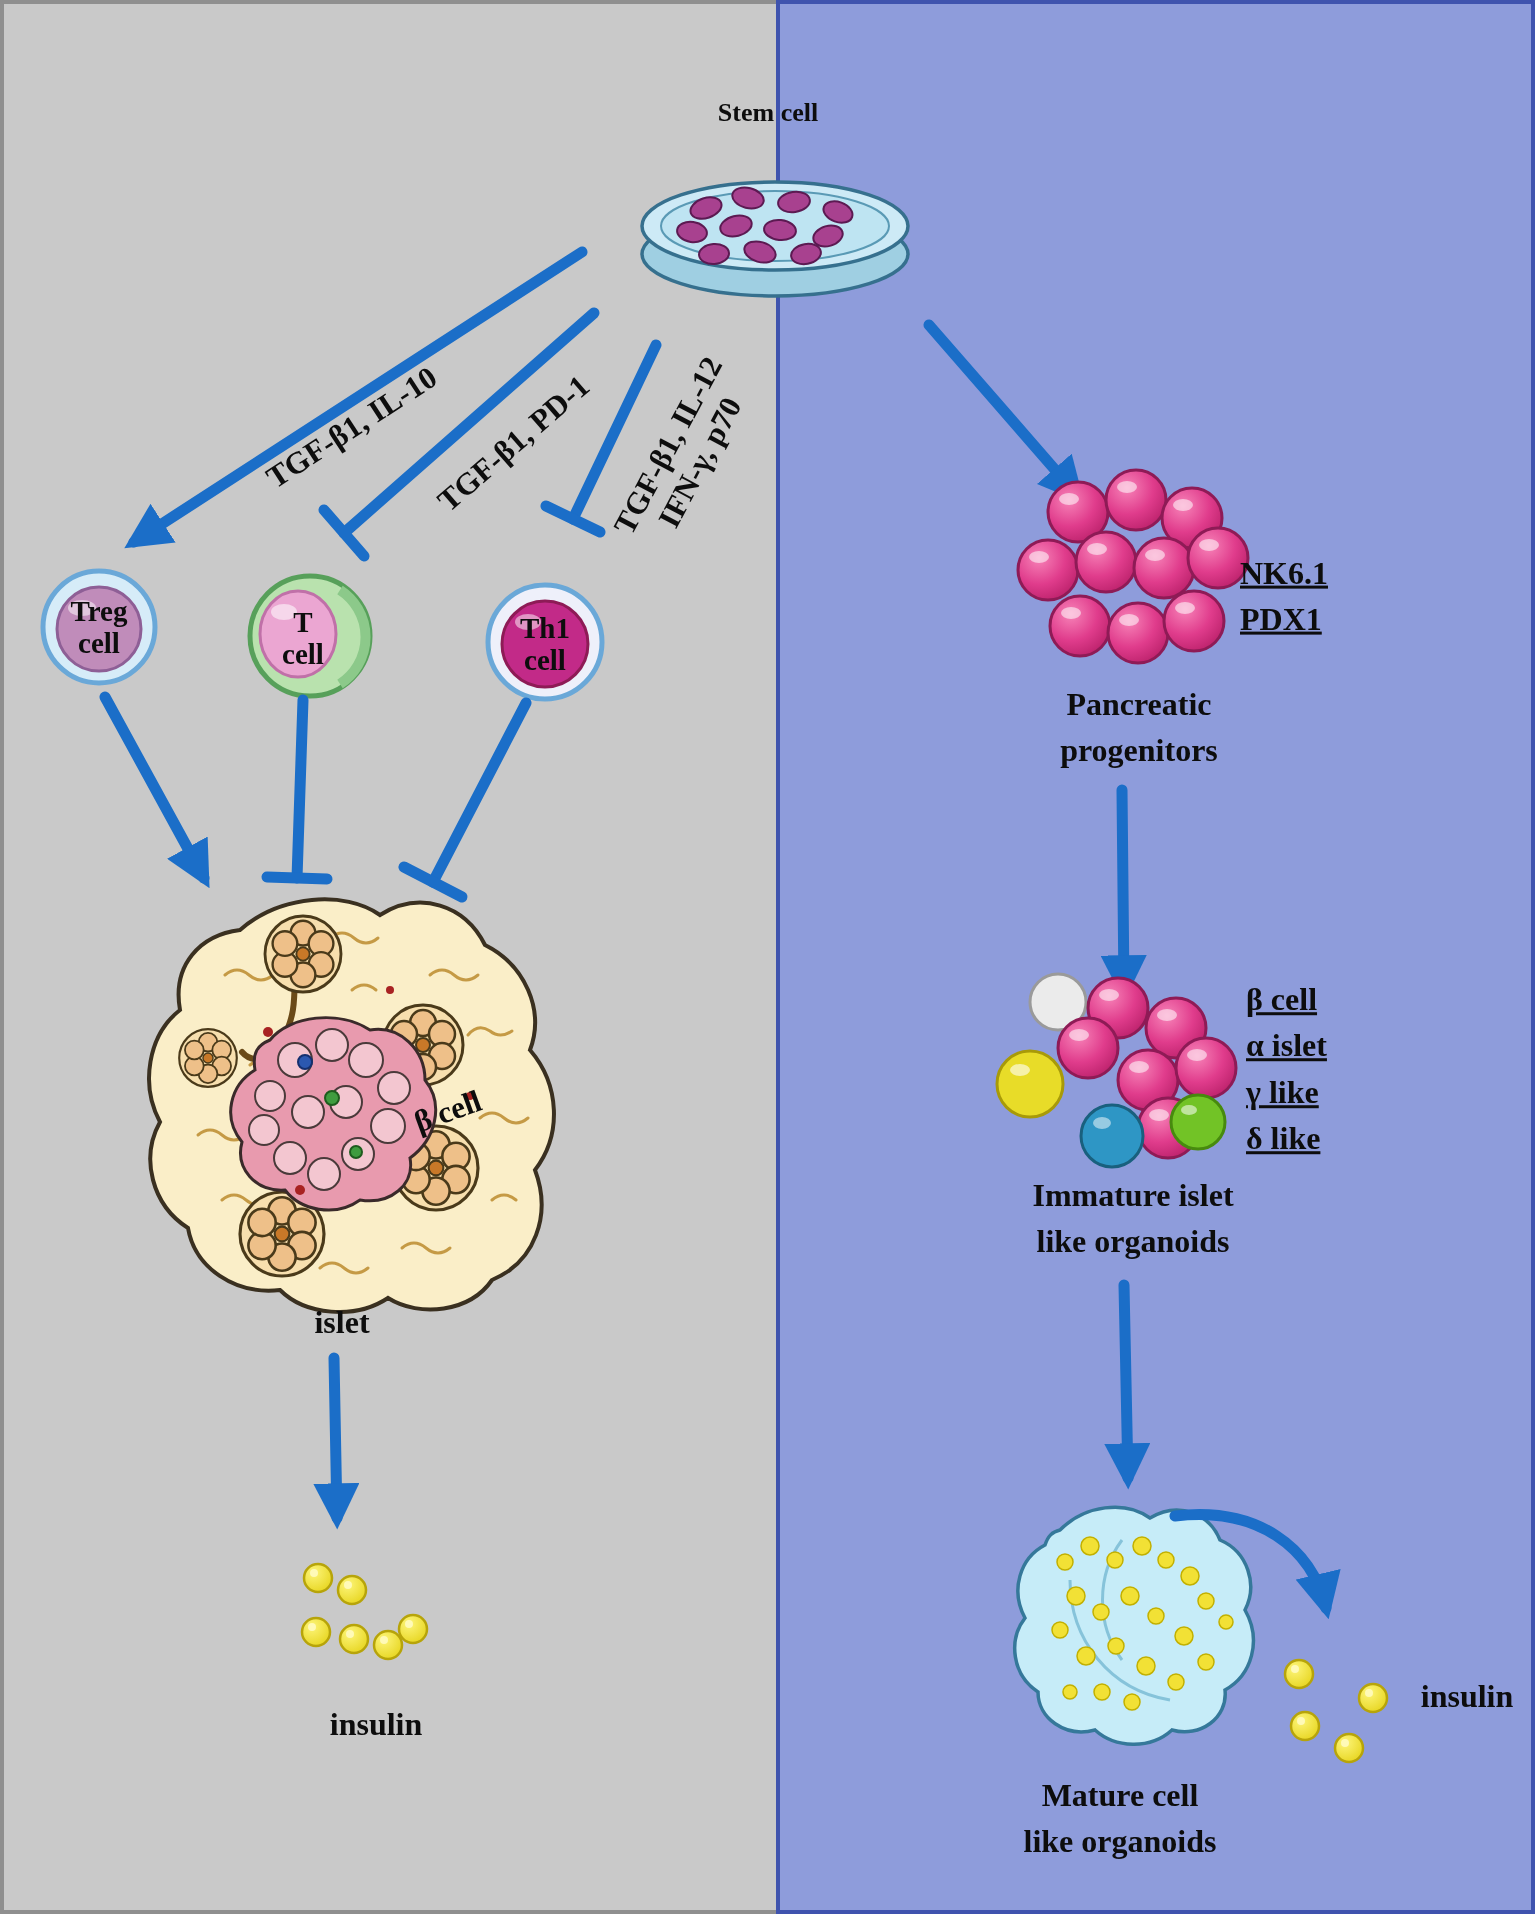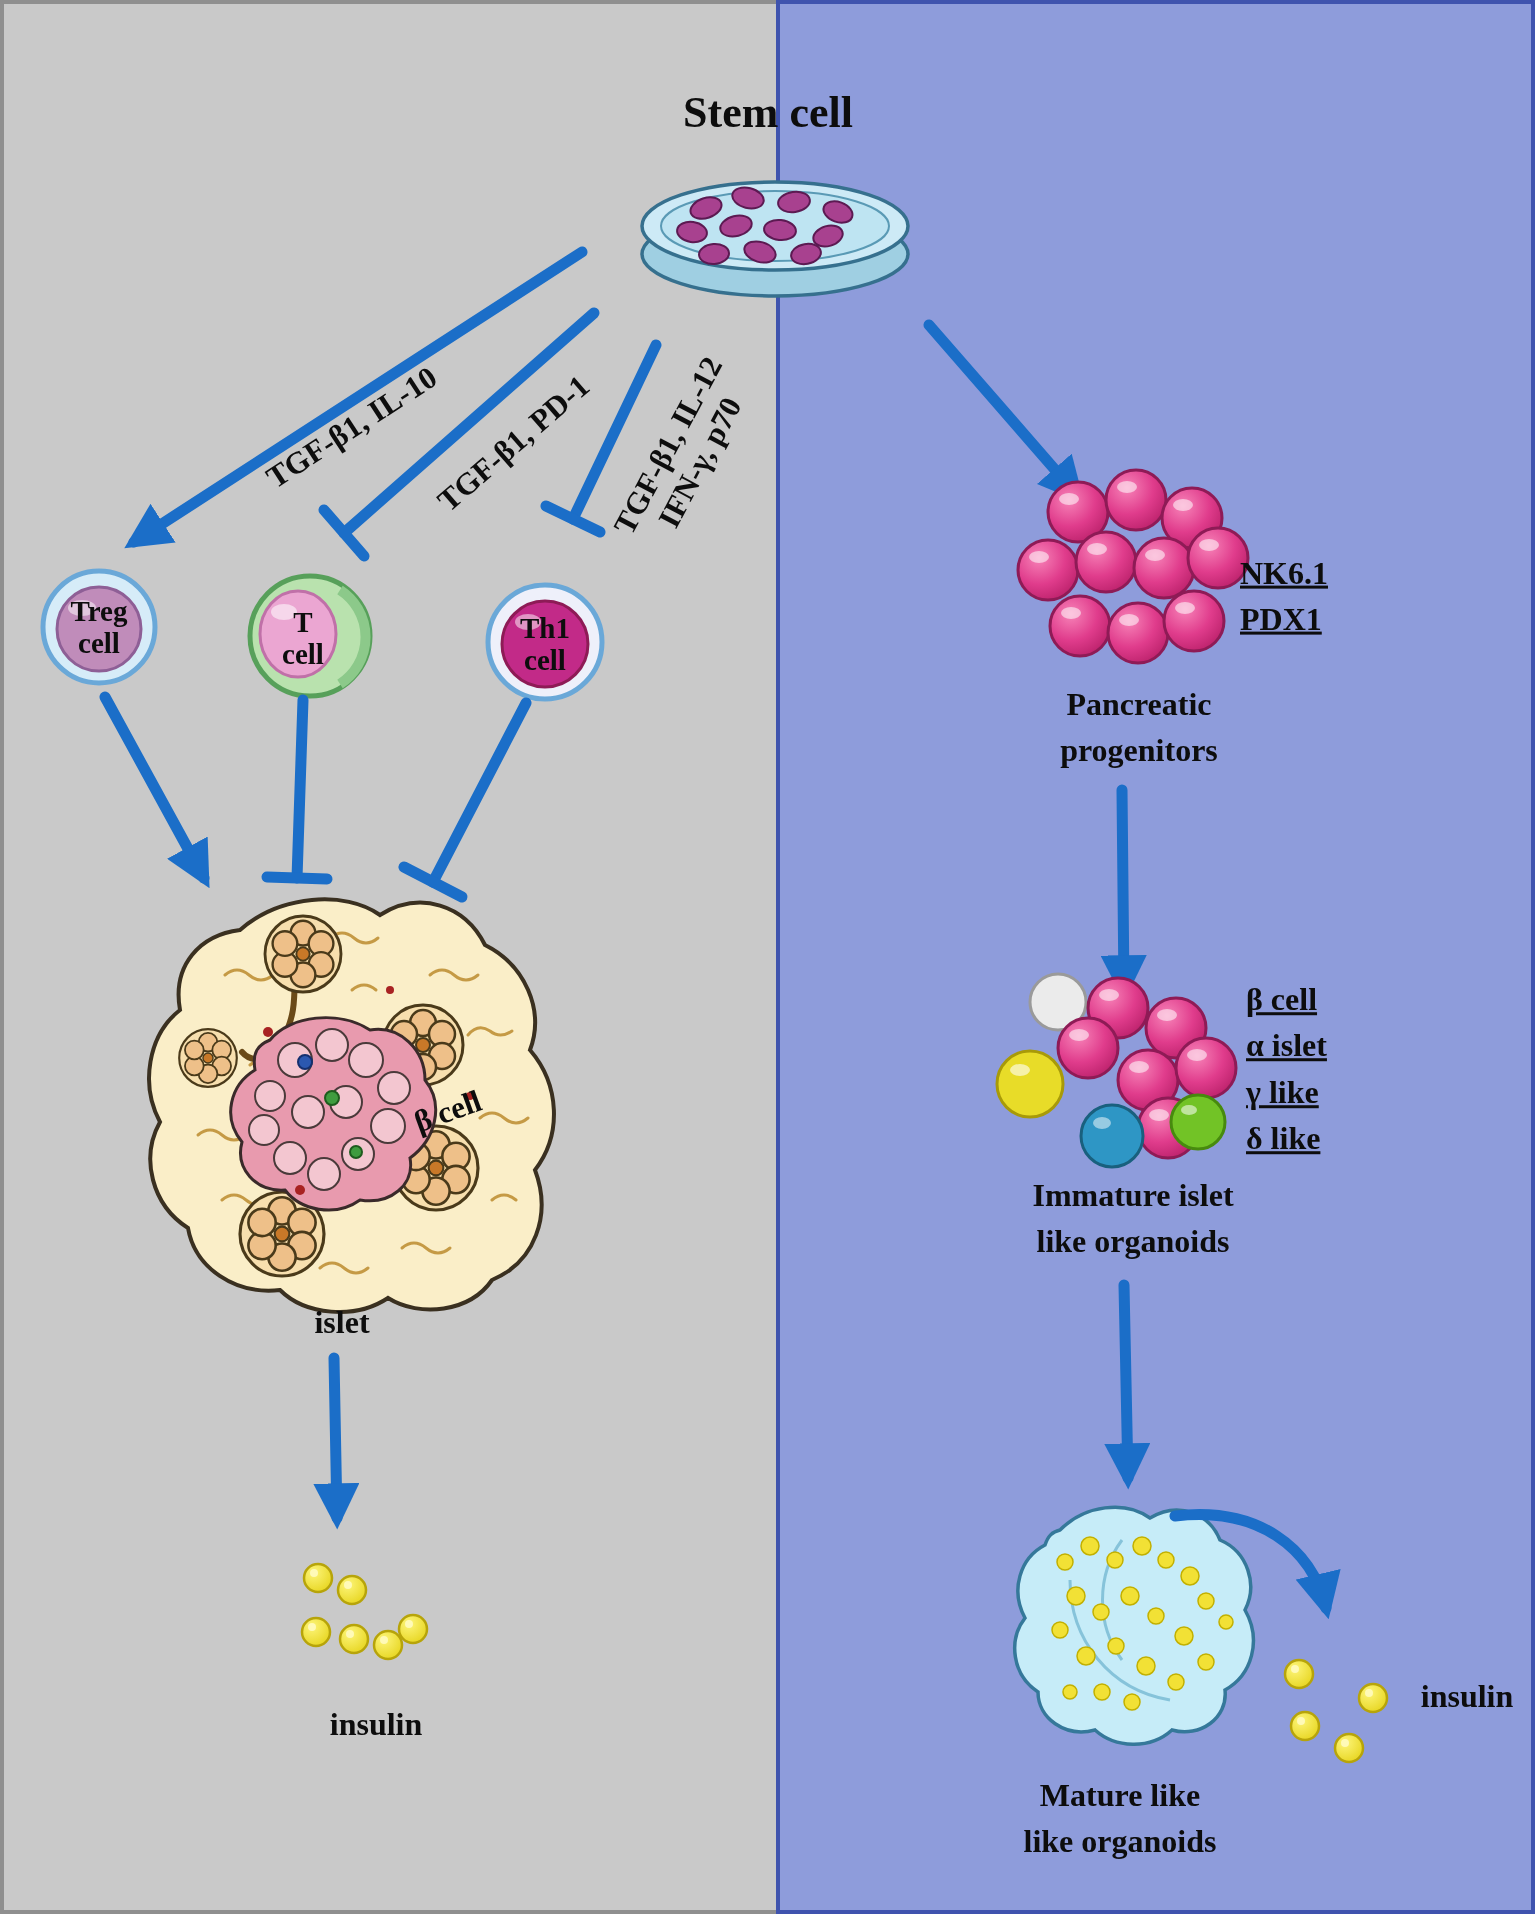--- a/index.html
+++ b/index.html
@@ -4,21 +4,21 @@
 <style>
   * { margin:0; padding:0; box-sizing:border-box; }
   html,body { width:1535px; height:1914px; }
   body { position:relative; overflow:hidden; font-family:"Liberation Serif", serif; background:#c9c9c9; }
   .panel { position:absolute; top:0; height:1914px; }
   #left-panel { left:0; width:776px; background:#c9c9c9; border:4px solid #8f8f8f; border-right:none; }
   #right-panel { left:776px; width:759px; background:#8e9cdb; border:4px solid #3f53ae; }
   #canvas { position:absolute; left:0; top:0; }
   .label { position:absolute; font-weight:bold; color:#0d0d0d; white-space:nowrap; text-align:center; transform:translate(-50%,-50%); line-height:1.45; z-index:5; }
   .label.left-align { text-align:left; transform:translate(0,-50%);text-decoration:underline; }
-  .fs34 { font-size:44px; }
+  .fs34 { font-size:26px; }
   .fs32 { font-size:32px; }
   .fs31 { font-size:31px; }
   .fs29 { font-size:29px; line-height:1.12; }
 </style>
 </head>
 <body>
 
 <div id="left-panel" class="panel"></div>
 <div id="right-panel" class="panel"></div>
 
@@ -318,15 +318,15 @@
 </div>
 <div class="label fs32" style="left:1133px; top:1218px;">
   <div>Immature islet</div>
   <div>like organoids</div>
 </div>
 
 <div class="label fs32" style="left:1467px; top:1696px;">
   <span>insulin</span>
 </div>
 <div class="label fs32" style="left:1120px; top:1818px;">
-  <div>Mature like</div>
+  <div>Mature cell</div>
   <div>like organoids</div>
 </div>
 
 </body></html>

